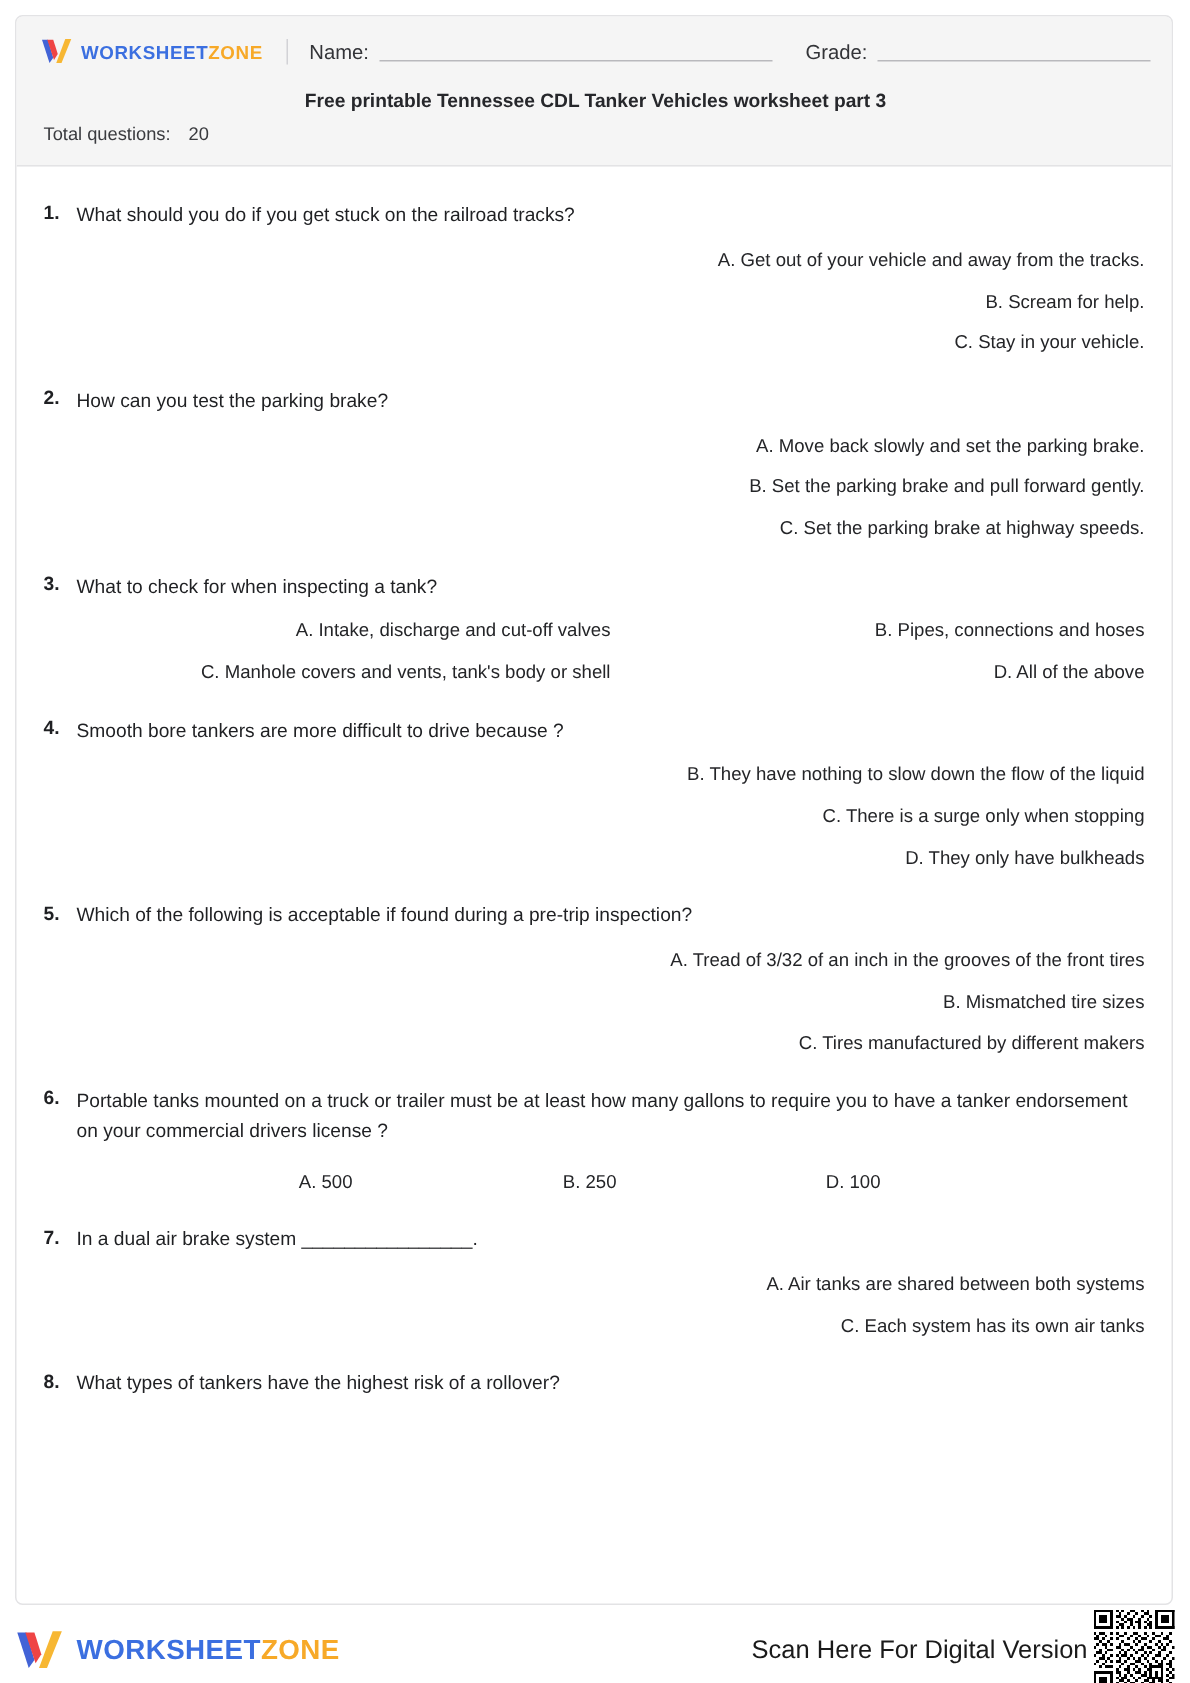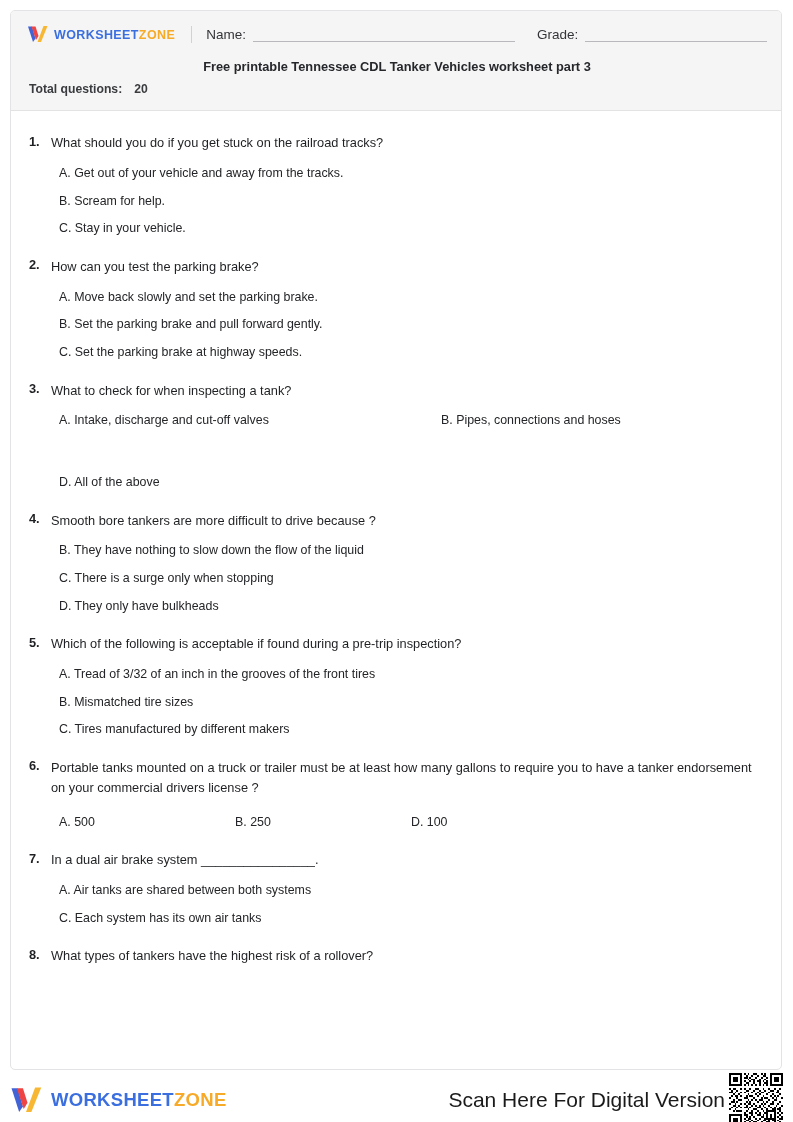--- a/index.html
+++ b/index.html
@@ -70,21 +70,21 @@
   .logo-sep {
     width: 1px;
     height: 17px;
     background: #d2d2d6;
     margin: 0 14px 0 16px;
     flex: 0 0 auto;
   }
 
   .field {
     display: flex;
-    align-items: flex-end;
+    align-items: center;
     flex: 1 1 auto;
     min-width: 0;
   }
   .field-label {
     font-size: 13.5px;
     color: #333438;
     white-space: nowrap;
     margin-right: 7px;
   }
   .field-line {
@@ -103,21 +103,20 @@
     font-size: 12.8px;
     font-weight: bold;
     color: #26272b;
     line-height: 1.35;
     margin-bottom: 7px;
     text-align: center;
   }
   .ws-meta {
     font-size: 12.2px;
     color: #3a3b3f;
-    font-weight: bold;
   }
   .ws-meta .meta-val { margin-left: 12px; }
 
   
   .card-body {
     padding: 22px 18px 0 18px;
   }
 
   .q-block { margin-bottom: 19px; }
 
@@ -137,36 +136,36 @@
   .q-text {
     flex: 1 1 auto;
     font-size: 12.8px;
     color: #1f2023;
     line-height: 1.55;
   }
 
   .opts {
     margin-top: 2px;
     padding-left: 30px;
+    text-align: right;
   }
 
   
   .opts.cols1 .opt {
     font-size: 12.4px;
     color: #242528;
     line-height: 1.5;
     padding: 9px 0 0 0;
   }
 
   
   .opts.cols2 {
     display: grid;
     grid-template-columns: 348px 1fr;
     row-gap: 0;
-    gap: 34px;
   }
   .opts.cols2 .opt {
     font-size: 12.4px;
     color: #242528;
     line-height: 1.5;
     padding: 9px 0 0 0;
   }
 
   
   .opts.cols4 {
@@ -193,21 +192,21 @@
     justify-content: space-between;
     padding: 0 10px 0 10px;
   }
 
   .footer-logo { display: flex; align-items: center; }
   .footer-logo .logo-mark { width: 32px; height: 29px; margin-right: 9px; }
   .footer-logo .logo-text { font-size: 18.5px; letter-spacing: 0.3px; }
 
   .footer-right { display: flex; align-items: center; }
   .scan-text {
-    font-size: 21px;
+    font-size: 17px;
     color: #1a1a1a;
     font-family: "Liberation Sans", sans-serif;
     margin-right: 4px;
   }
   .qr {
     width: 54px;
     height: 54px;
     flex: 0 0 auto;
     display: block;
   }
@@ -279,20 +278,21 @@
           </div>
         </div>
         <div class="q-block">
           <div class="q-head">
             <div class="q-num">3.</div>
             <div class="q-text">What to check for when inspecting a tank?</div>
           </div>
           <div class="opts cols2">
             <div class="opt">A. Intake, discharge and cut-off valves</div>
             <div class="opt">B. Pipes, connections and hoses</div>
+            <div class="opt">C. Manhole covers and vents, tank's body or shell</div>
             <div class="opt">D. All of the above</div>
           </div>
         </div>
         <div class="q-block">
           <div class="q-head">
             <div class="q-num">4.</div>
             <div class="q-text">Smooth bore tankers are more difficult to drive because ?</div>
           </div>
           <div class="opts cols1">
             <div class="opt">B.  They have nothing to slow down the flow of the liquid</div>

